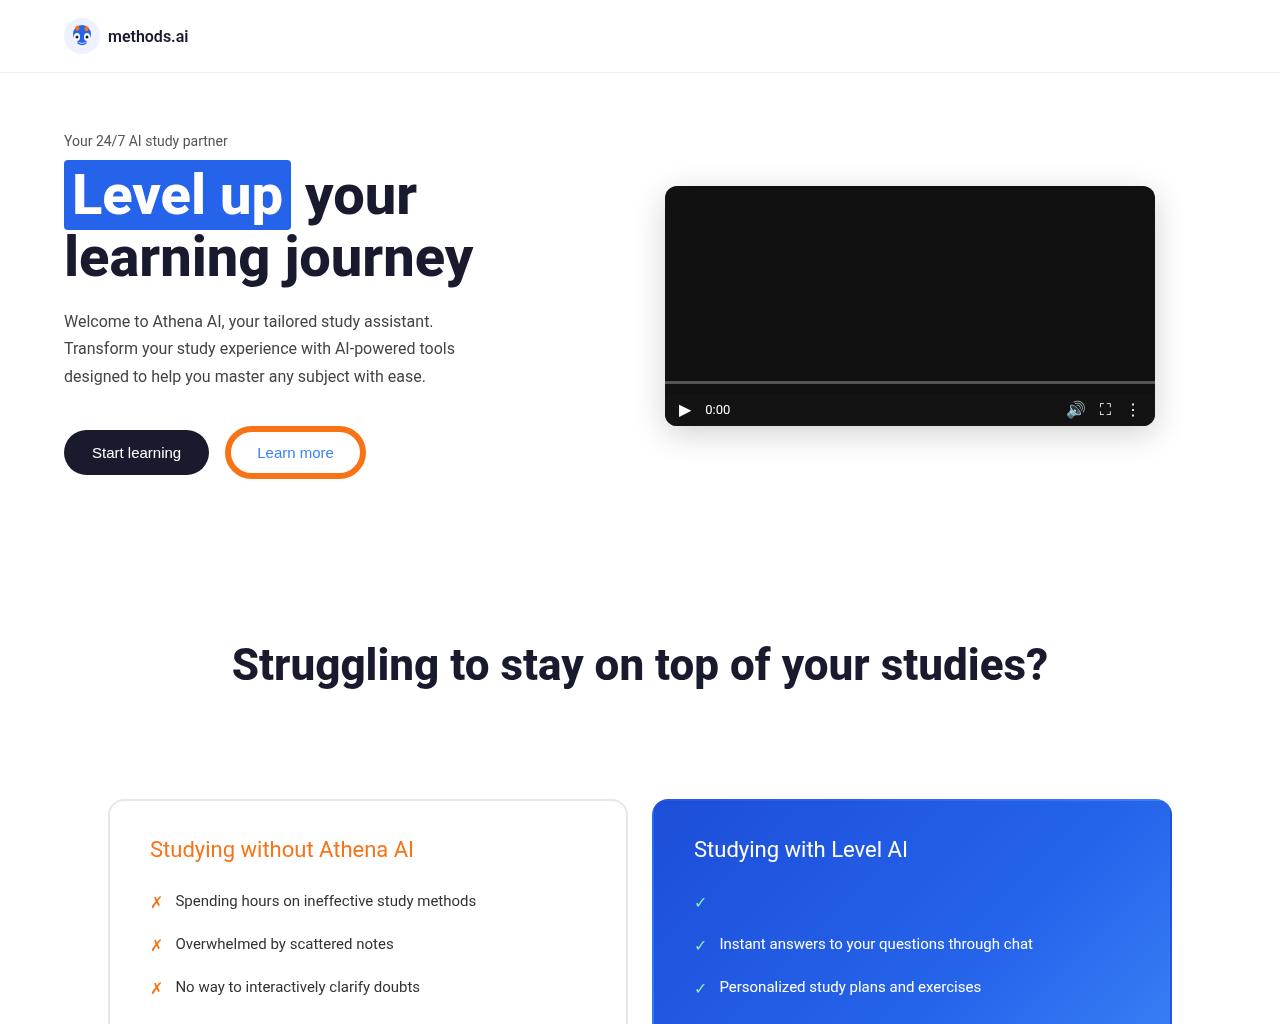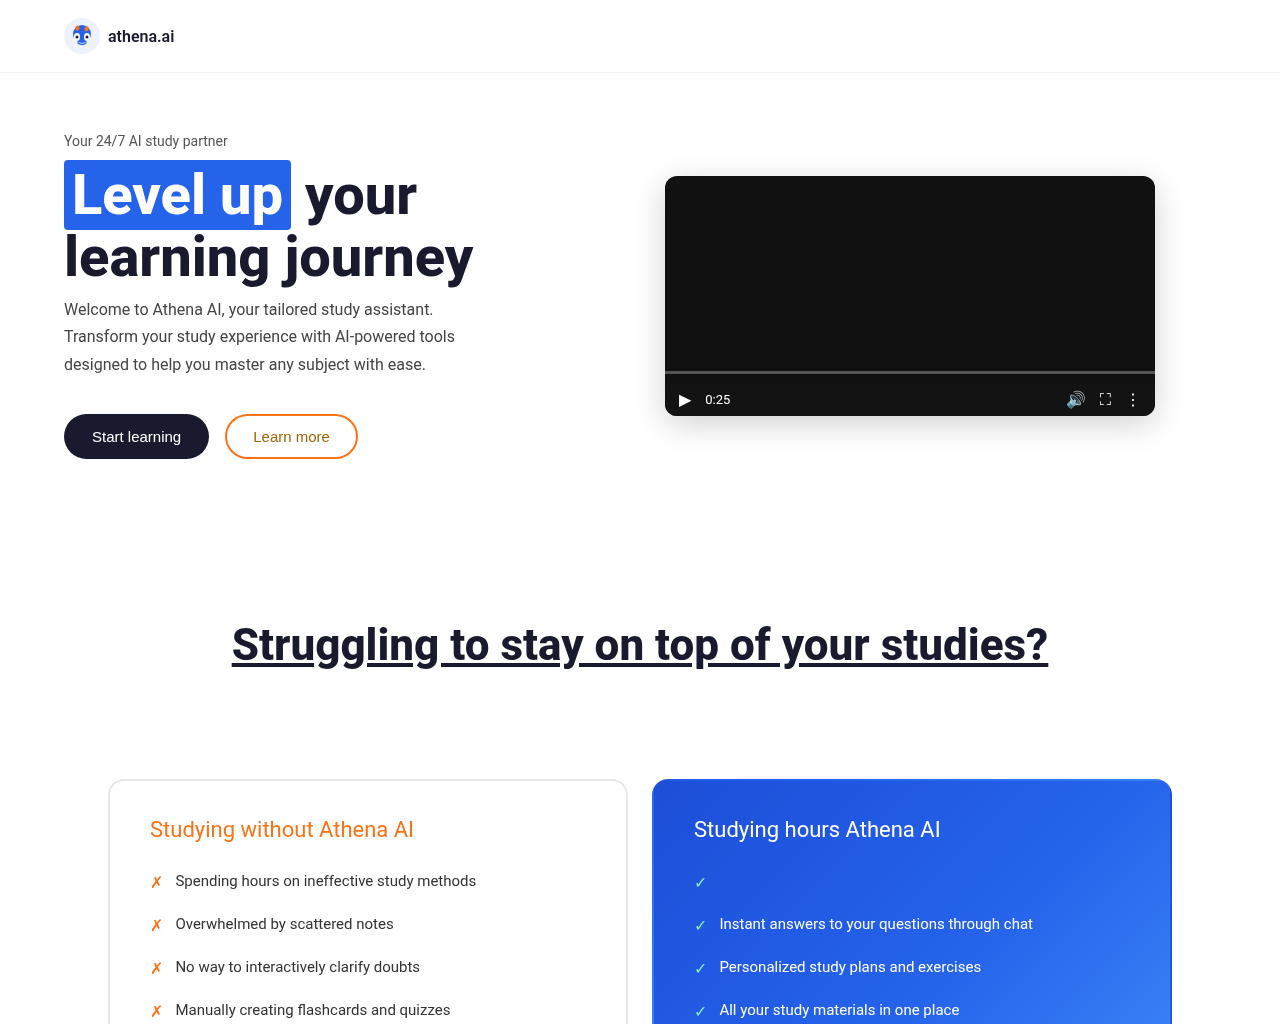--- a/index.html
+++ b/index.html
@@ -79,21 +79,21 @@
       font-size: 14px;
       color: #555;
       margin-bottom: 16px;
       font-weight: 400;
     }
     .hero-heading {
       font-size: 56px;
       font-weight: 800;
       line-height: 1.1;
       color: #1a1a2e;
-      margin-bottom: 8px;
+      margin-bottom: 20px;
     }
     .hero-heading .highlight {
       background: #2563eb;
       color: #fff;
       padding: 2px 8px;
       border-radius: 4px;
       display: inline;
     }
     .hero-desc {
       font-size: 16px;
@@ -112,22 +112,22 @@
       color: #fff;
       border: none;
       padding: 14px 28px;
       border-radius: 28px;
       font-size: 15px;
       font-weight: 500;
       cursor: pointer;
     }
     .btn-outline {
       background: transparent;
-      color: #a16207;
-      border: 2px solid #f97316;
+      color: #3b82f6;
+      border: 6px solid #f97316;
       padding: 12px 26px;
       border-radius: 28px;
       font-size: 15px;
       font-weight: 500;
       cursor: pointer;
     }
     .hero-right {
       flex: 1;
       display: flex;
       justify-content: center;
@@ -174,21 +174,20 @@
     .video-progress-fill {
       height: 100%;
       background: #fff;
       width: 0%;
     }
 
     
     .struggling-section {
       padding: 80px 64px 60px;
       text-align: center;
-      text-decoration: underline;
     }
     .struggling-section h2 {
       font-size: 44px;
       font-weight: 800;
       color: #1a1a2e;
       margin-bottom: 48px;
     }
 
     
     .comparison-wrapper {
@@ -265,21 +264,21 @@
       <circle cx="18" cy="18" r="18" fill="#EEF2FF"></circle>
       <ellipse cx="18" cy="16" rx="9" ry="9" fill="#2563eb"></ellipse>
       <ellipse cx="13" cy="19" rx="3" ry="4" fill="#fff"></ellipse>
       <ellipse cx="23" cy="19" rx="3" ry="4" fill="#fff"></ellipse>
       <circle cx="13" cy="19" r="1.5" fill="#1a1a2e"></circle>
       <circle cx="23" cy="19" r="1.5" fill="#1a1a2e"></circle>
       <path d="M14 25 Q18 28 22 25" stroke="#2563eb" stroke-width="1.5" fill="none" stroke-linecap="round"></path>
       <rect x="11" y="8" width="4" height="5" rx="2" fill="#f97316" transform="rotate(-10 11 8)"></rect>
       <rect x="21" y="8" width="4" height="5" rx="2" fill="#f97316" transform="rotate(10 21 8)"></rect>
     </svg>
-    <span class="logo-text">athena.ai</span>
+    <span class="logo-text">methods.ai</span>
   </div>
 </nav>
 
 <section class="hero">
   <div class="hero-left">
     <p class="hero-tagline">Your 24/7 AI study partner</p>
     <h1 class="hero-heading">
       <span class="highlight">Level up</span><span> your</span>
       <br>
       <span>learning journey</span>
@@ -290,21 +289,21 @@
       <button class="btn-outline">Learn more</button>
     </div>
   </div>
   <div class="hero-right">
     <div class="video-container">
       <div class="video-progress">
         <div class="video-progress-fill"></div>
       </div>
       <div class="video-controls">
         <span class="video-ctrl-icon">▶</span>
-        <span class="video-time">0:25</span>
+        <span class="video-time">0:00</span>
         <span class="video-ctrl-icon">🔊</span>
         <span class="video-ctrl-icon">⛶</span>
         <span class="video-ctrl-icon">⋮</span>
       </div>
     </div>
   </div>
 </section>
 
 <section class="struggling-section">
   <h2>Struggling to stay on top of your studies?</h2>
@@ -328,21 +327,21 @@
           <span>No way to interactively clarify doubts</span>
         </li>
         <li>
           <span class="list-icon-bad">✗</span>
           <span>Manually creating flashcards and quizzes</span>
         </li>
       </ul>
   </div>
 
   <div class="card card-with">
-    <h3>Studying hours Athena AI</h3>
+    <h3>Studying with Level AI</h3>
     <ul class="card-list">
     <li>
           <span class="list-icon-good">✓</span>
         </li>
         <li>
           <span class="list-icon-good">✓</span>
           <span>Instant answers to your questions through chat</span>
         </li>
         <li>
           <span class="list-icon-good">✓</span>

